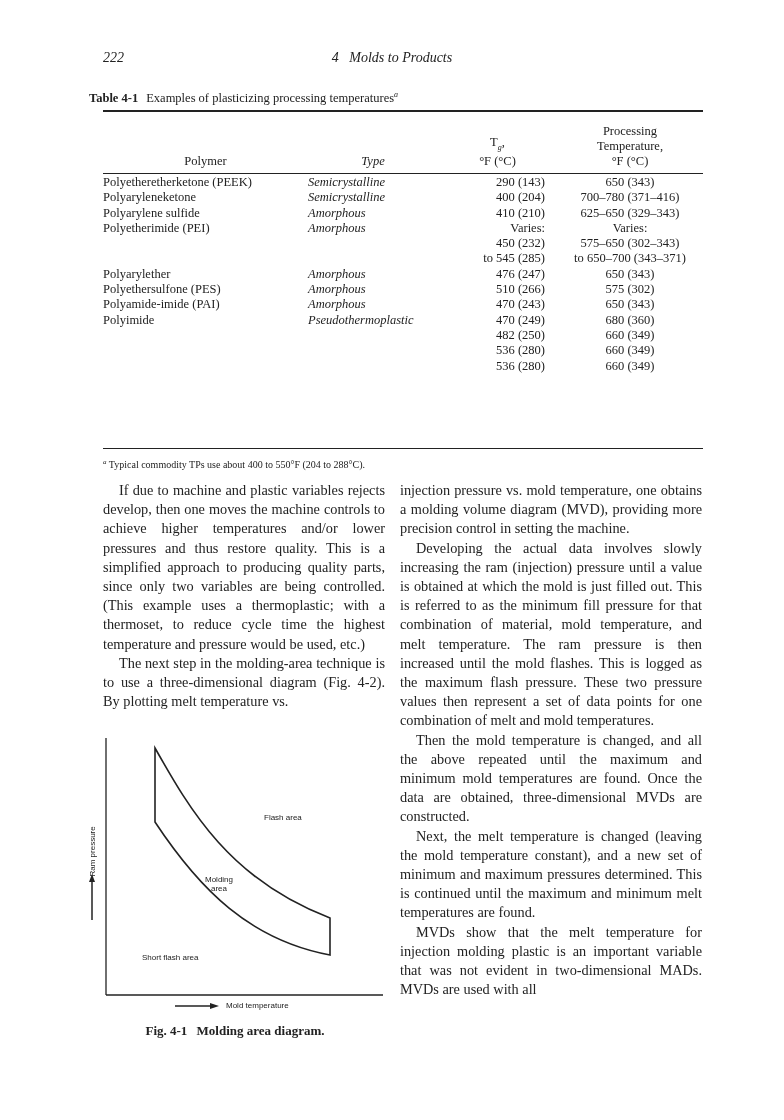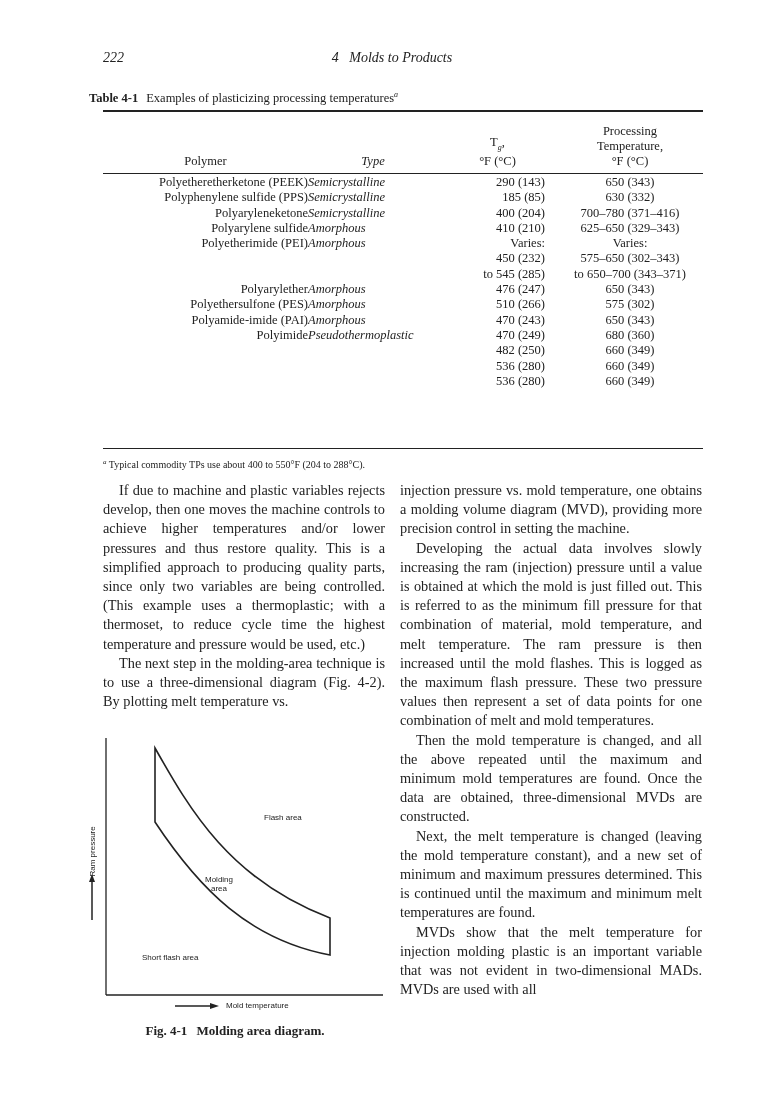--- a/index.html
+++ b/index.html
@@ -8,21 +8,21 @@
   .page-num { position:absolute; left:103px; top:50px; font-style:italic; font-size:14px; }
   .running-head { position:absolute; left:0; width:784px; top:50px; text-align:center; font-style:italic; font-size:14px; }
   .table-caption { position:absolute; left:89px; top:90px; font-size:12.5px; }
   .table-caption b { font-weight:bold; margin-right:8px; }
   .table-caption sup { font-style:italic; font-size:8px; }
   .rule { position:absolute; left:103px; width:600px; background:#222; }
   .rule.thick { height:1.5px; }
   table.data { position:absolute; left:103px; top:115px; width:600px; border-collapse:collapse; font-size:12.5px; }
   table.data th { font-weight:normal; vertical-align:bottom; line-height:15px; padding:0; }
   table.data td { padding:0; line-height:15.3px; white-space:nowrap; }
-  .c-poly { width:205px; text-align:right; }
+  .c-poly { width:205px; text-align:left; }
   .c-type { width:130px; text-align:left;font-style:italic; }
   .c-tg { width:107px; text-align:right; padding-right:12px !important; }
   .c-proc { text-align:center; }
   th.c-poly { text-align:center; }
   th.c-type { text-align:center; }
   th.c-tg { text-align:center; padding-right:0 !important; }
   .thead-spacer td { height:0; }
   .footnote { position:absolute; left:103px; top:458px; font-size:10px; }
   .footnote sup { font-style:italic; font-size:7px; }
   .col { position:absolute; font-size:14.3px; line-height:19.2px; text-align:justify; }
@@ -68,26 +68,20 @@
     <tr class="thead-spacer">
         <td colspan="4" style="height:6px;"></td>
       </tr>
   </thead>
   <tbody id="table-body">
       <tr>
         <td class="c-poly">Polyetheretherketone (PEEK)</td>
         <td class="c-type">Semicrystalline</td>
         <td class="c-tg">290 (143)</td>
         <td class="c-proc">650 (343)</td>
-      </tr>
-      <tr>
-        <td class="c-poly">Polyphenylene sulfide (PPS)</td>
-        <td class="c-type">Semicrystalline</td>
-        <td class="c-tg">185 (85)</td>
-        <td class="c-proc">630 (332)</td>
       </tr>
       <tr>
         <td class="c-poly">Polyaryleneketone</td>
         <td class="c-type">Semicrystalline</td>
         <td class="c-tg">400 (204)</td>
         <td class="c-proc">700–780 (371–416)</td>
       </tr>
       <tr>
         <td class="c-poly">Polyarylene sulfide</td>
         <td class="c-type">Amorphous</td>

